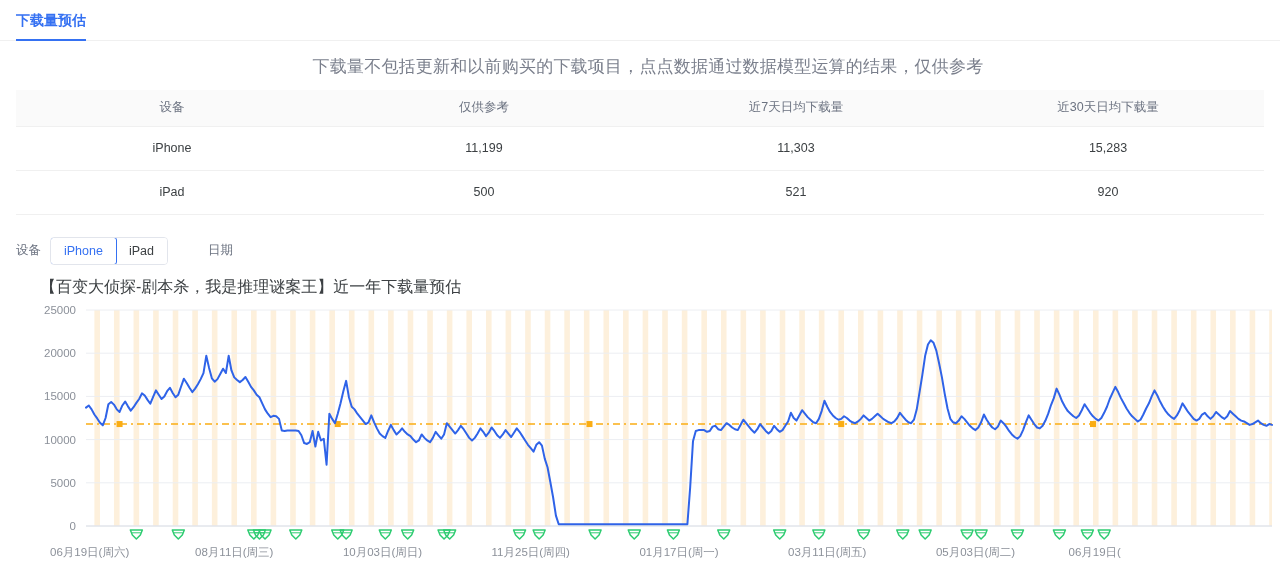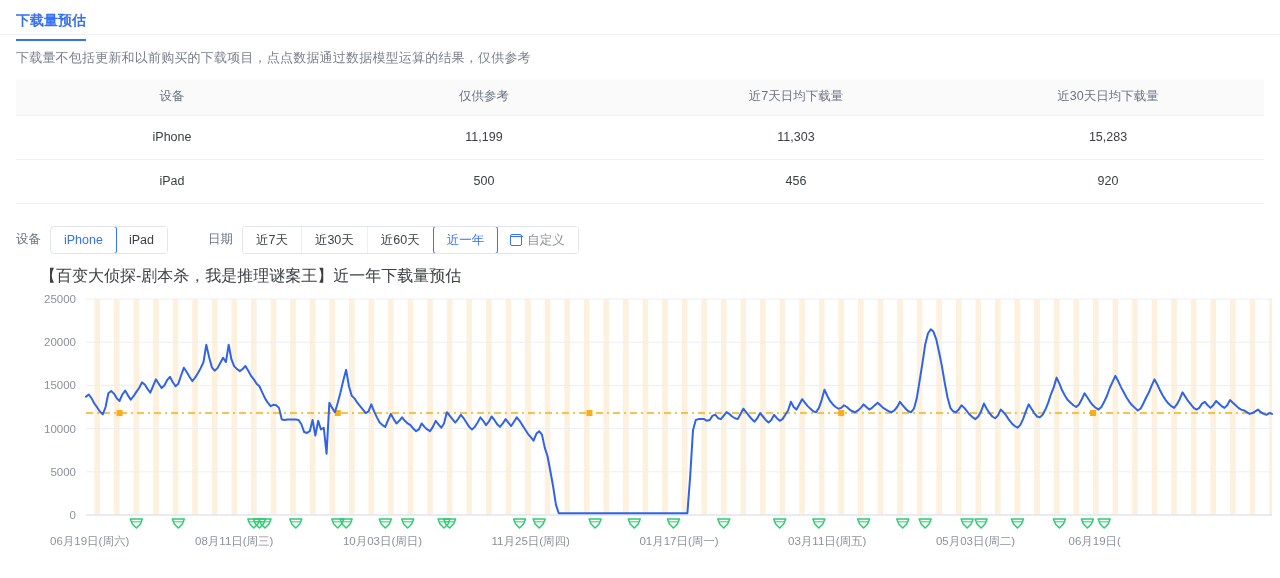--- a/index.html
+++ b/index.html
@@ -8,45 +8,46 @@
     width: 1280px; height: 578px;
     background: #ffffff;
     font-family: "Liberation Sans", "DejaVu Sans", sans-serif;
     color: #333;
     overflow: hidden;
   }
 
   
   .tabbar {
     position: relative;
-    height: 35px;
+    height: 41px;
     border-bottom: 1px solid #f0f0f0;
     padding-left: 16px;
   }
   .tab {
     display: inline-block;
     font-size: 14px;
     font-weight: bold;
     color: #3571f2;
     line-height: 40px;
     position: relative;
   }
   .tab-underline {
     position: absolute;
     left: 0; bottom: -1px;
     height: 2px; width: 100%;
     background: #3571f2;
   }
 
   
   .desc {
-    font-size: 13px;
+    font-size: 17px;
     color: #7a7f8c;
     padding: 14px 0 12px 16px;
     letter-spacing: .2px;
+    text-align: center;
   }
 
   
   .tablewrap { padding: 0 16px; }
   table.stats {
     width: 100%;
     border-collapse: collapse;
     table-layout: fixed;
   }
   table.stats th {
@@ -169,47 +170,37 @@
     <tbody>
       <tr>
         <td>iPhone</td>
         <td>11,199</td>
         <td>11,303</td>
         <td>15,283</td>
       </tr>
       <tr>
         <td>iPad</td>
         <td>500</td>
-        <td>456</td>
+        <td>521</td>
         <td>920</td>
       </tr>
     </tbody>
   </table>
 </div>
 
 <div class="filters">
   <span class="filter-label">设备</span>
   <div class="btngroup">
     <div class="gbtn active">iPhone</div>
     <div class="gbtn">iPad</div>
   </div>
 
   <span class="filter-gap"></span>
 
   <span class="filter-label">日期</span>
-  <div class="btngroup">
-    <div class="gbtn">近7天</div>
-    <div class="gbtn">近30天</div>
-    <div class="gbtn">近60天</div>
-    <div class="gbtn active">近一年</div>
-    <div class="gbtn custom">
-      <span class="cal-icon"></span>
-      <span>自定义</span>
-    </div>
-  </div>
 </div>
 
 <div class="chart-title">【百变大侦探-剧本杀，我是推理谜案王】近一年下载量预估</div>
 
 <div class="chart-area">
   <svg class="chart-svg" id="chart" width="1280" height="270">
       <rect x="94.39150943396227" y="12" width="5.594339622641499" height="216" fill="#fdf0dc"></rect>
       <rect x="113.97169811320755" y="12" width="5.594339622641499" height="216" fill="#fdf0dc"></rect>
       <rect x="133.55188679245282" y="12" width="5.594339622641513" height="216" fill="#fdf0dc"></rect>
       <rect x="153.1320754716981" y="12" width="5.594339622641542" height="216" fill="#fdf0dc"></rect>

